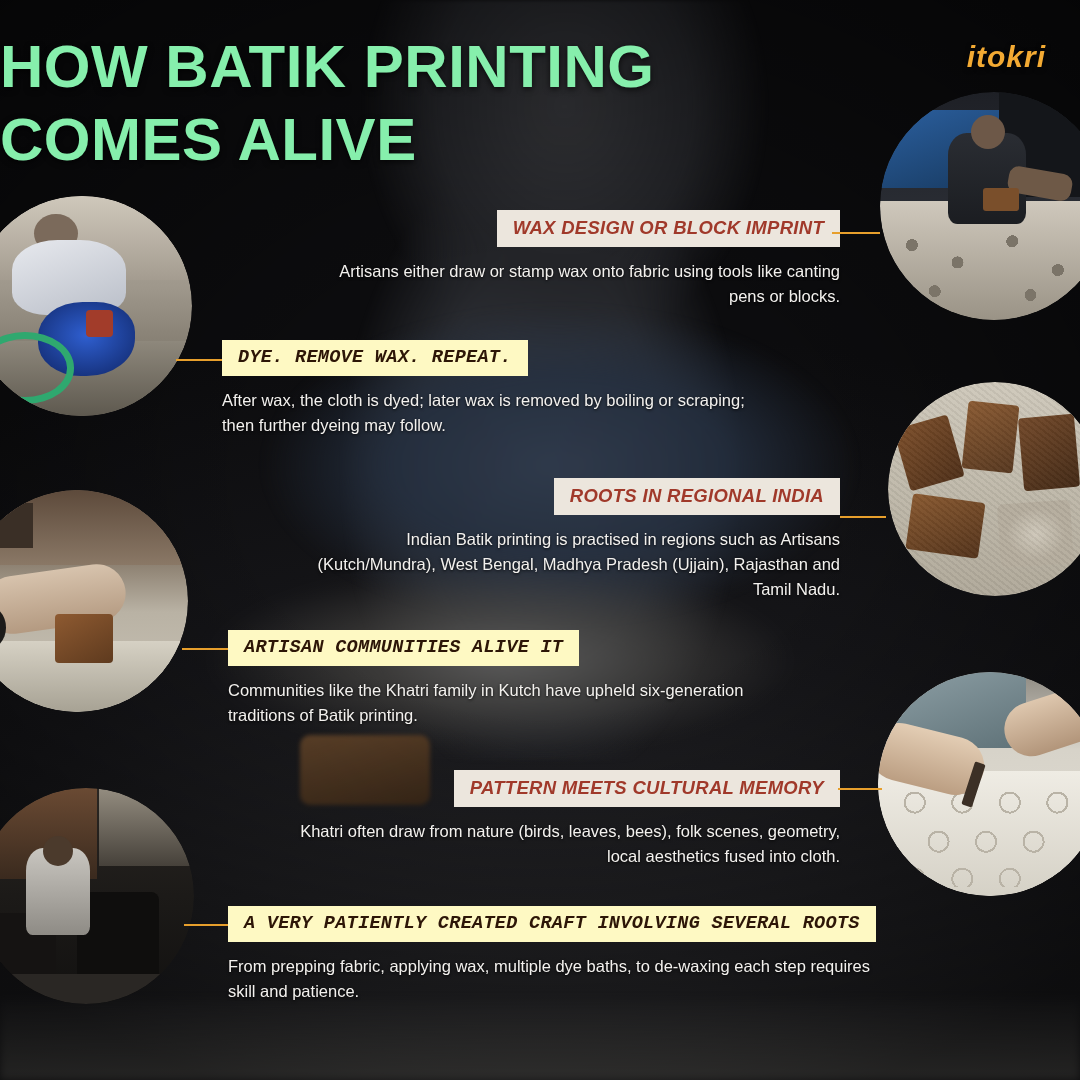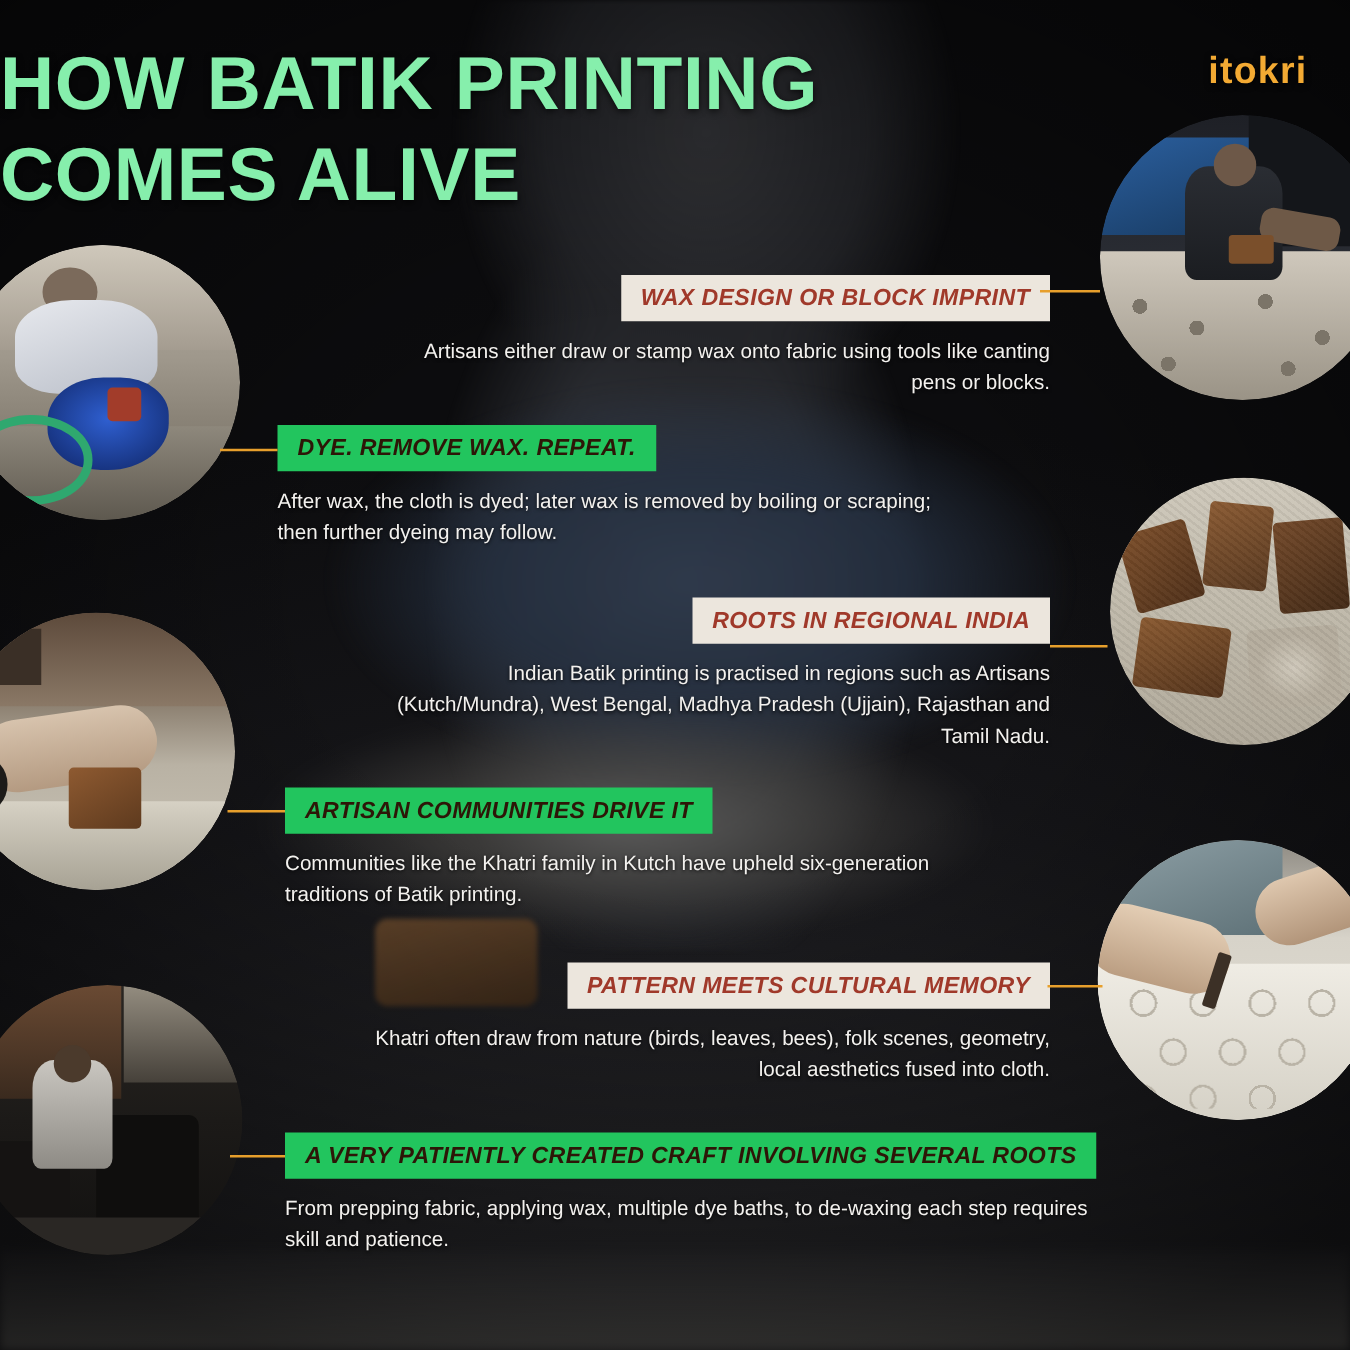--- a/index.html
+++ b/index.html
@@ -85,37 +85,38 @@
     line-height: 1.22;
     text-shadow: 0 2px 6px rgba(0,0,0,.7);
   }
   .logo {
     position: absolute;
     right: 34px; top: 40px;
     color: #f3aa33;
     font-size: 30px;
     font-weight: 800;
     letter-spacing: 1px;
+    font-style: italic;
     text-shadow: 0 2px 5px rgba(0,0,0,.8);
     text-align: right;
   }
 
   
   .block { position: absolute; }
   .tag {
     display: inline-block;
     padding: 7px 16px 8px;
     font-size: 18.5px;
     font-weight: 800;
     font-style: italic;
     letter-spacing: .3px;
     white-space: nowrap;
   }
   .tag.light { background: #ece6dd; color: #a0392a; }
-  .tag.orange { background: #22c55e; color: #2d1607; }
+  .tag.orange { background: #fef9c3; color: #2d1607; font-family: Liberation Mono, monospace; }
   .body {
     margin-top: 12px;
     color: #f3f1ee;
     font-size: 16.5px;
     font-weight: 400;
     line-height: 1.5;
     text-shadow: 0 1px 3px rgba(0,0,0,.85);
   }
   .right-al { text-align: right; }
   .left-al { text-align: left; }
@@ -358,40 +359,40 @@
         <div class="l scal"></div>
           <div class="l arm1"></div>
           <div class="l arm2"></div>
         <div class="l pen"></div>
       </div>
     </div>
     <div class="ring"></div>
     <div class="ring2"></div>
   </div>
 
-  <div class="block right-al" style="left:300px; top:220px; width:540px;">
+  <div class="block right-al" style="left:300px; top:210px; width:540px;">
     <div class="tag light">WAX DESIGN OR BLOCK IMPRINT</div>
     <div class="body">Artisans either draw or stamp wax onto fabric using tools like canting pens or blocks.</div>
   </div>
   <div class="connector" style="left:832px; top:232px; width:48px;"></div>
 
   <div class="block left-al" style="left:222px; top:340px; width:540px;">
     <div class="tag orange">DYE. REMOVE WAX. REPEAT.</div>
     <div class="body">After wax, the cloth is dyed; later wax is removed by boiling or scraping; then further dyeing may follow.</div>
   </div>
   <div class="connector" style="left:176px; top:359px; width:46px;"></div>
 
   <div class="block right-al" style="left:300px; top:478px; width:540px;">
     <div class="tag light">ROOTS IN REGIONAL INDIA</div>
     <div class="body">Indian Batik printing is practised in regions such as Artisans (Kutch/Mundra), West Bengal, Madhya Pradesh (Ujjain), Rajasthan and Tamil Nadu.</div>
   </div>
   <div class="connector" style="left:840px; top:516px; width:46px;"></div>
 
   <div class="block left-al" style="left:228px; top:630px; width:540px;">
-    <div class="tag orange">ARTISAN COMMUNITIES DRIVE IT</div>
+    <div class="tag orange">ARTISAN COMMUNITIES ALIVE IT</div>
     <div class="body">Communities like the Khatri family in Kutch have upheld six-generation traditions of Batik printing.</div>
   </div>
   <div class="connector" style="left:182px; top:648px; width:46px;"></div>
 
   <div class="block right-al" style="left:300px; top:770px; width:540px;text-align:right;">
     <div class="tag light">PATTERN MEETS CULTURAL MEMORY</div>
     <div class="body">Khatri often draw from nature (birds, leaves, bees), folk scenes, geometry, local aesthetics fused into cloth.</div>
   </div>
   <div class="connector" style="left:838px; top:788px; width:44px;"></div>
 

